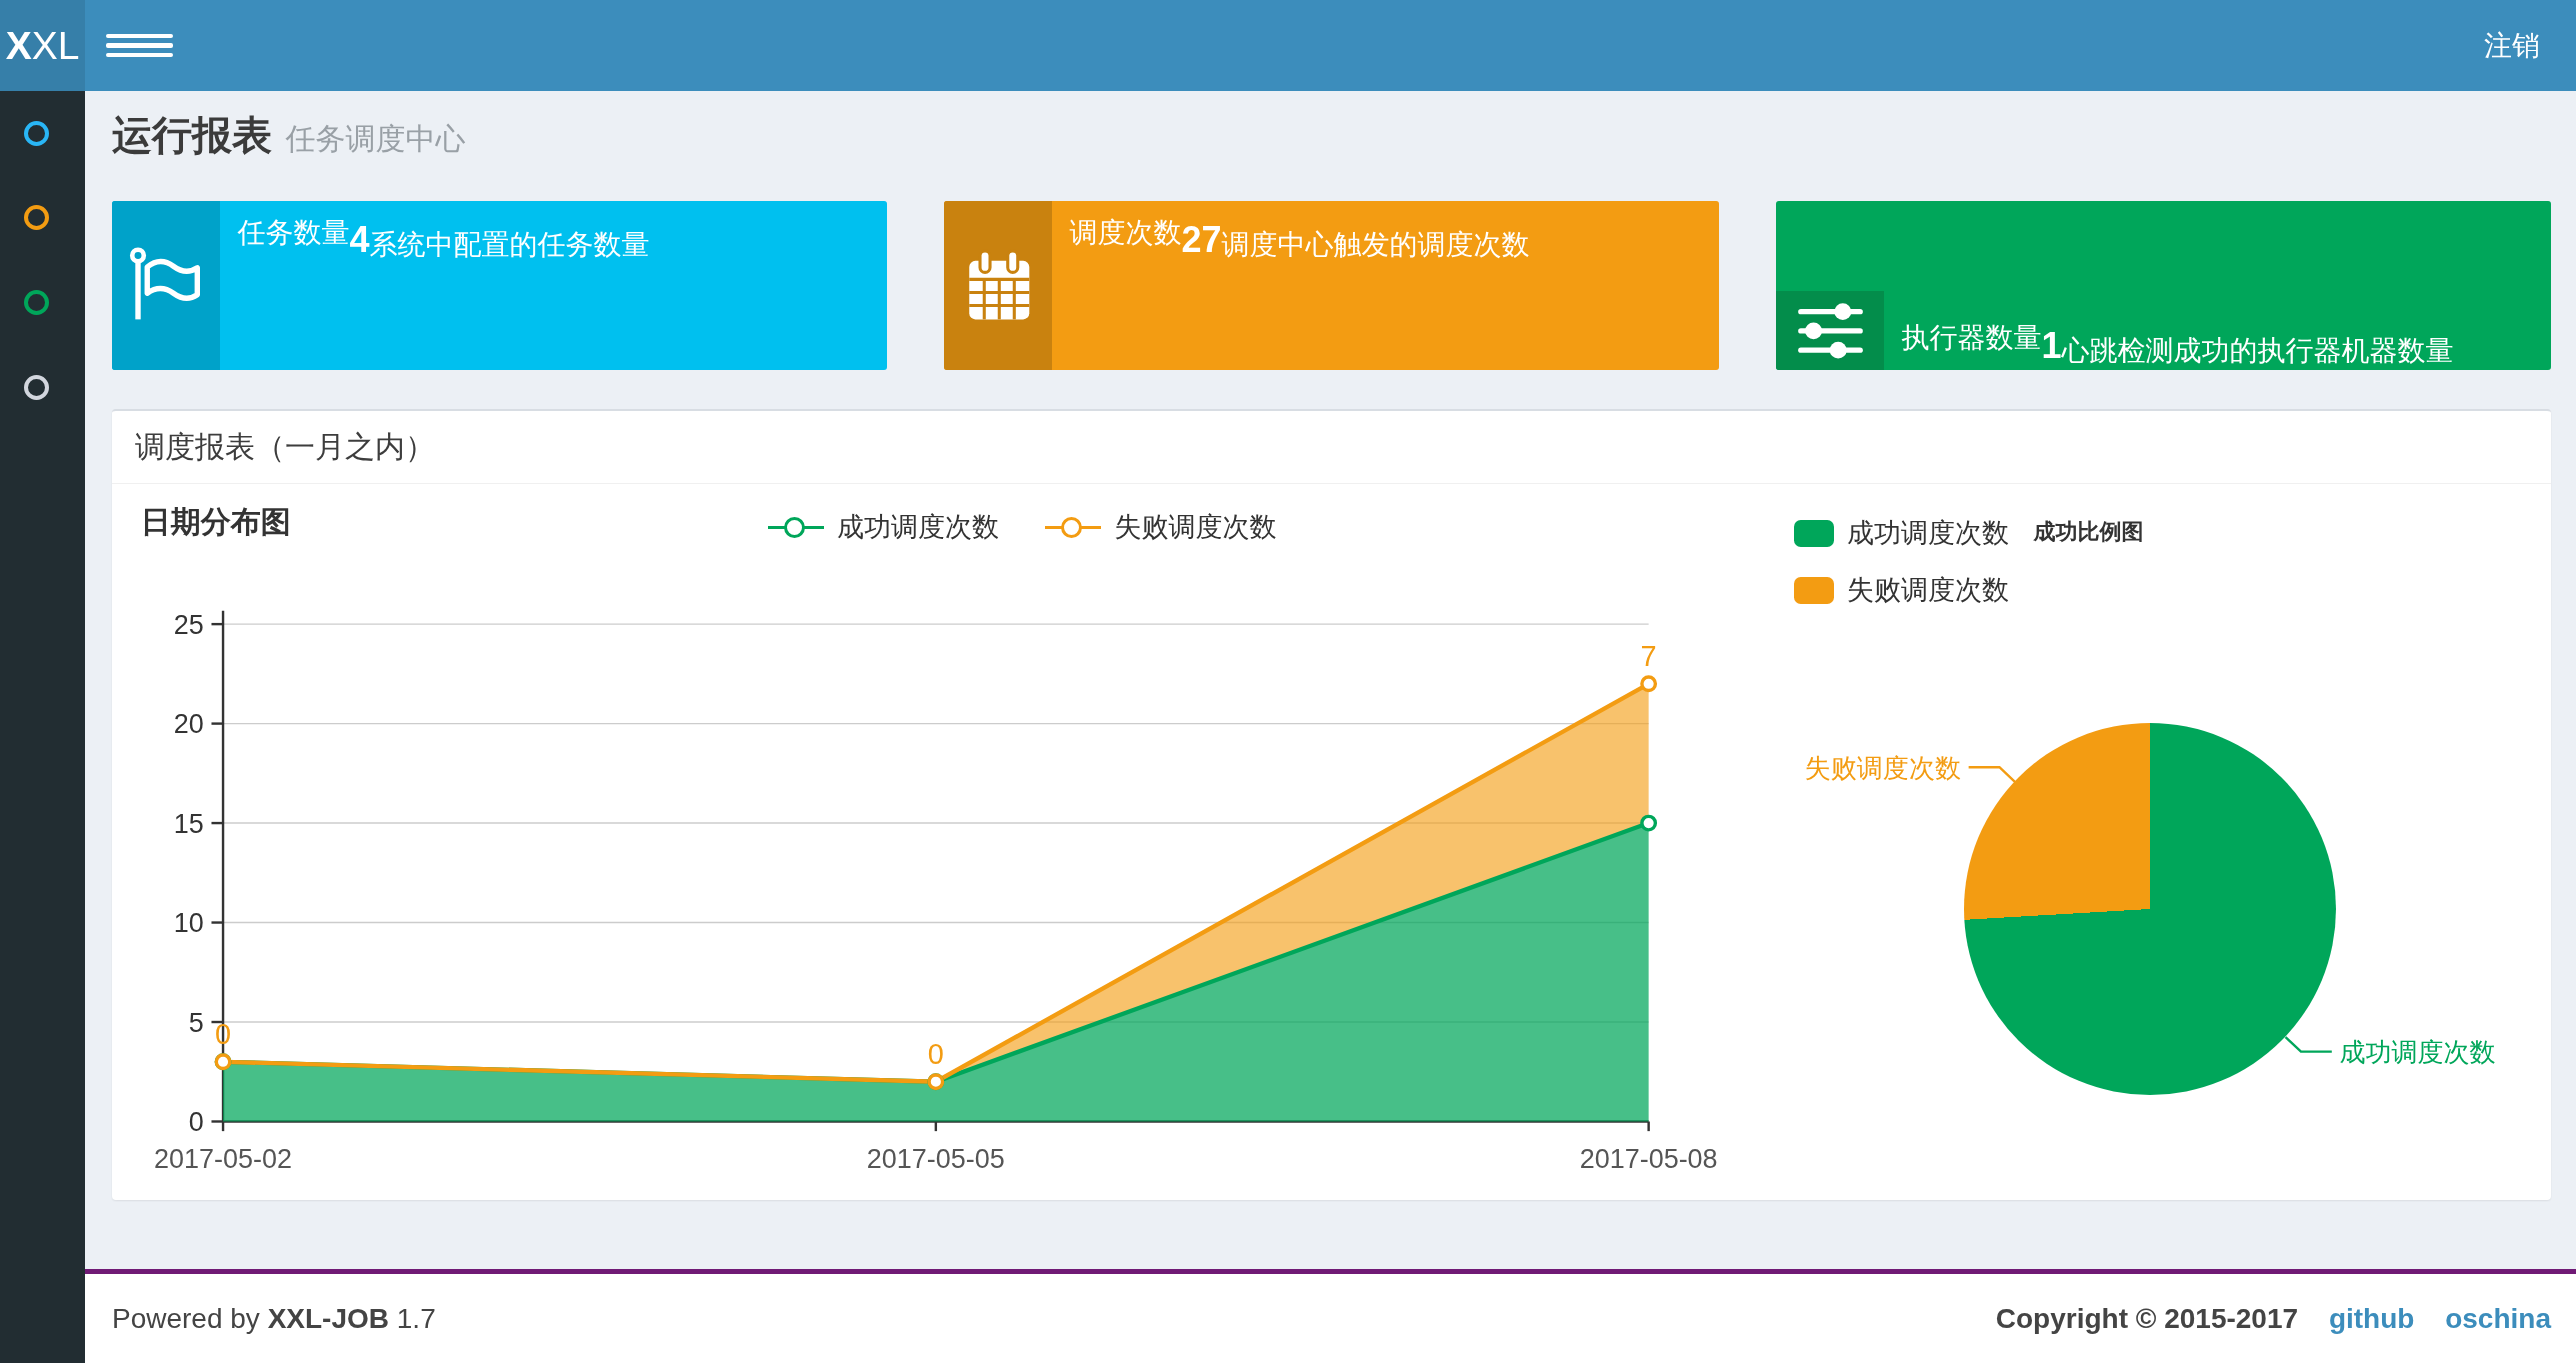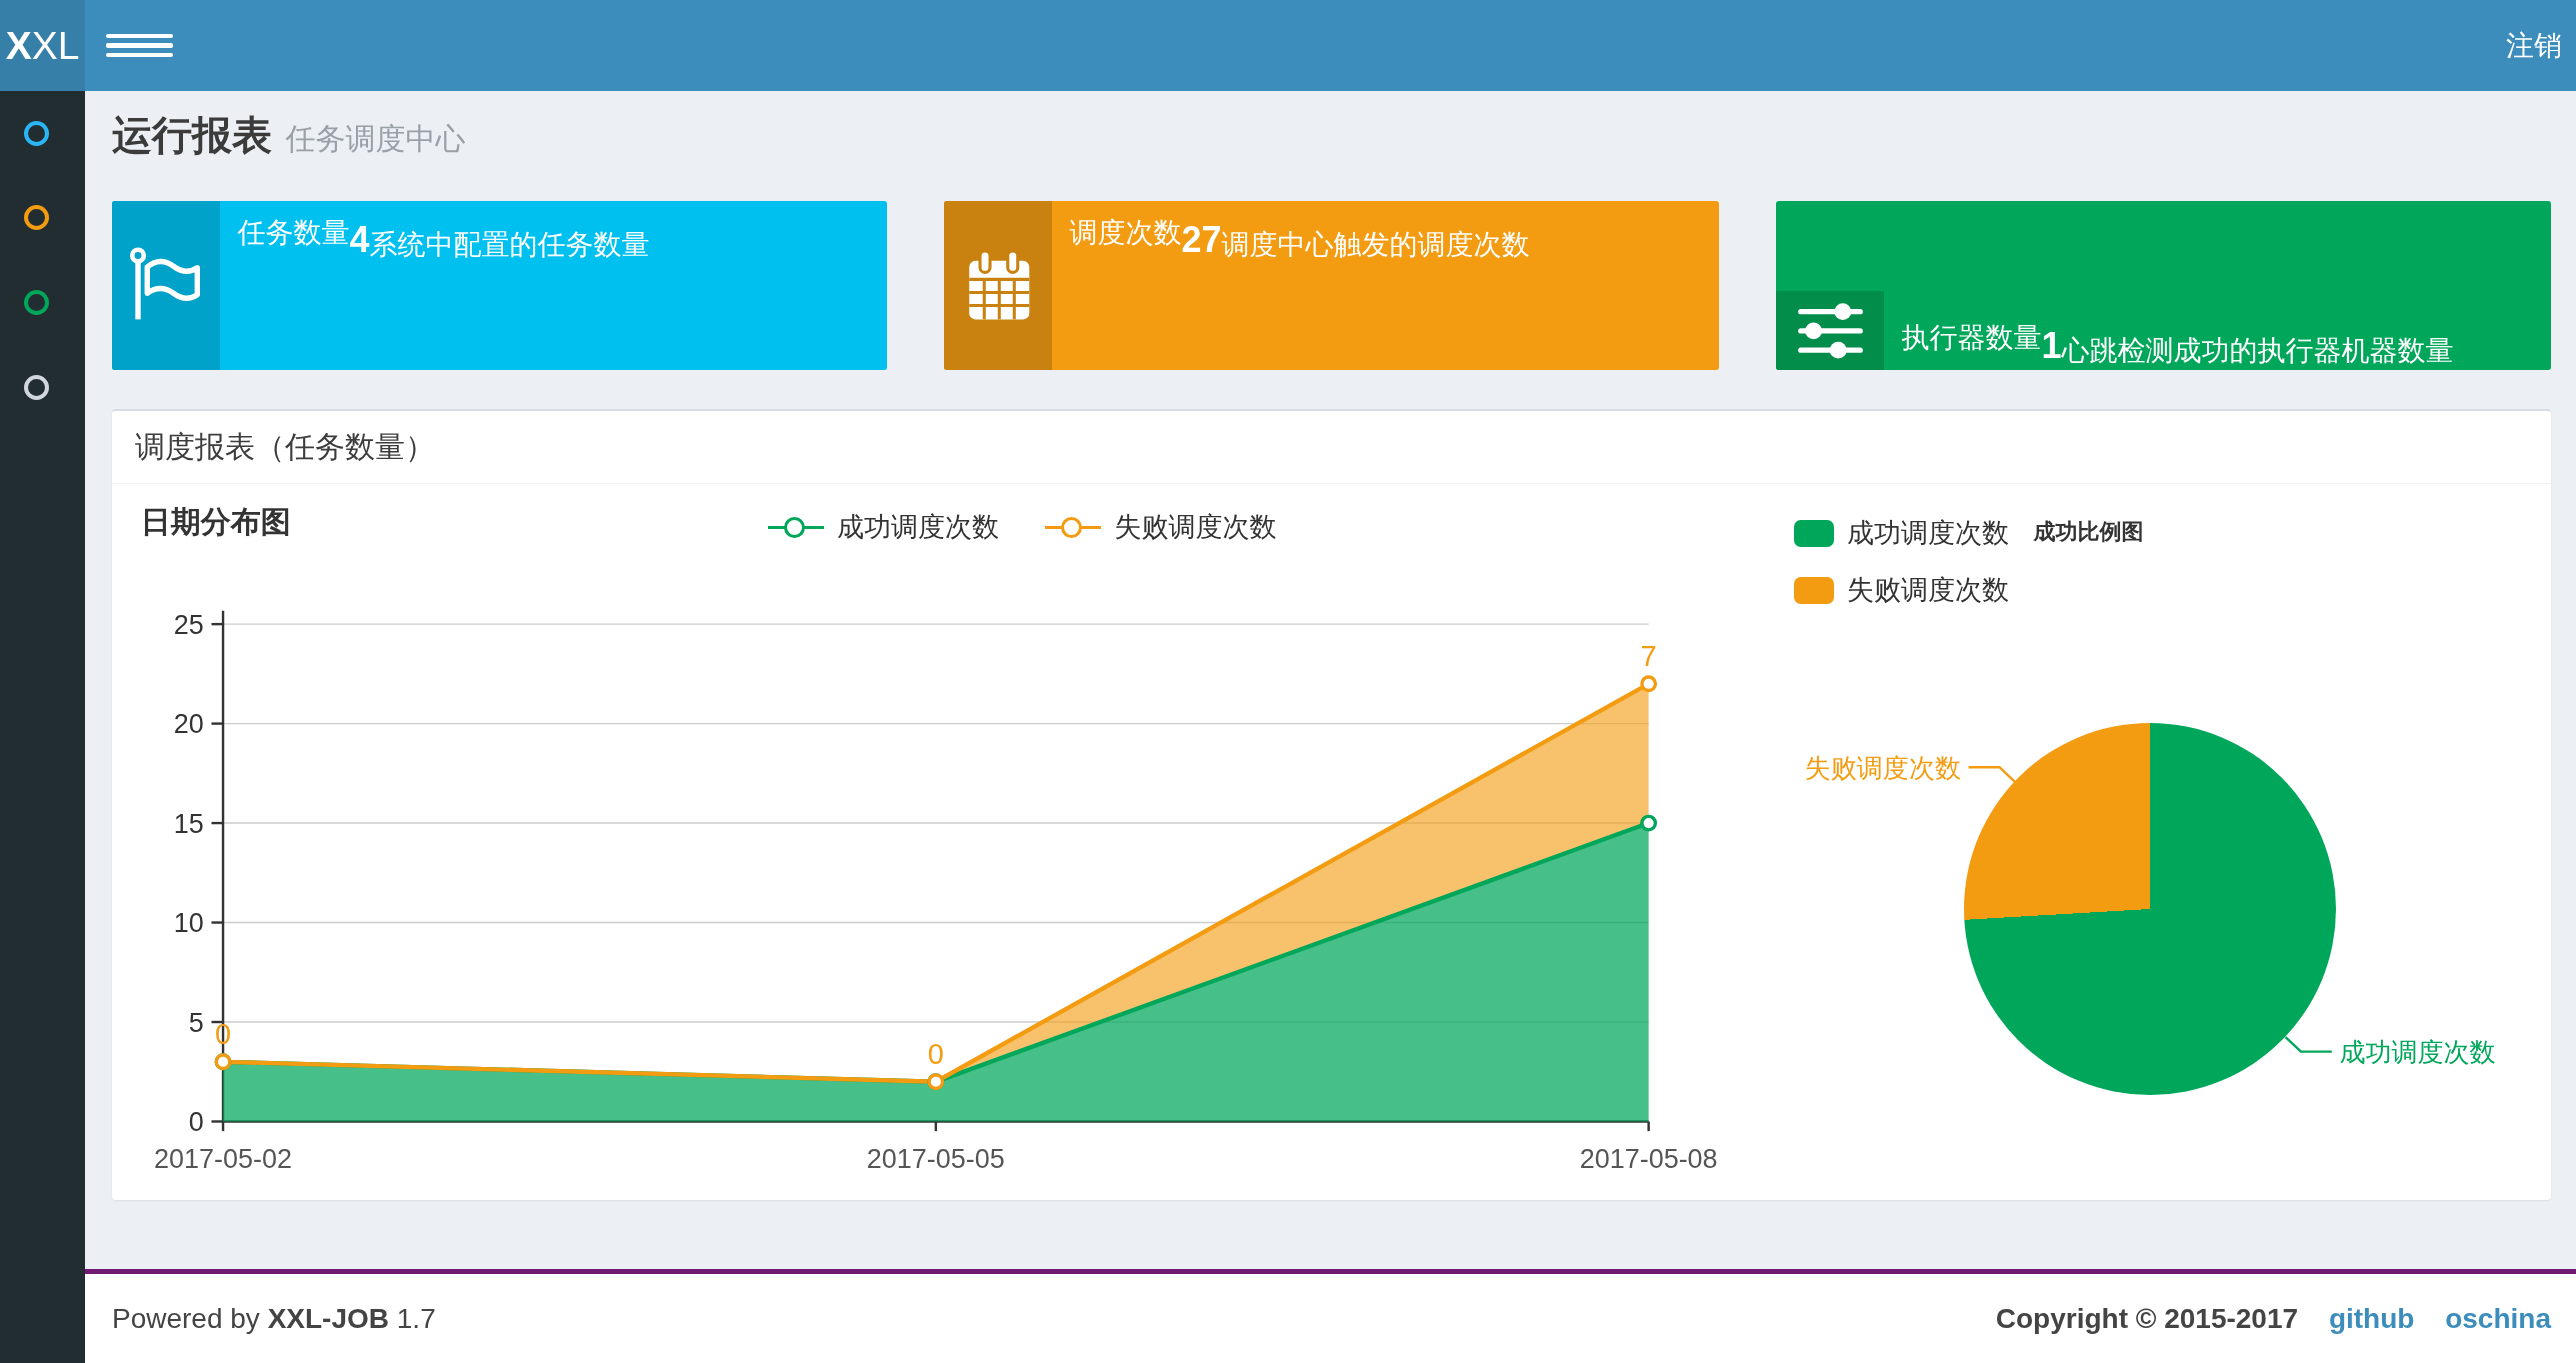--- a/index.html
+++ b/index.html
@@ -7,21 +7,21 @@
   body { font-family:"Liberation Sans","DejaVu Sans",sans-serif; background:#ecf0f5; }
   #app { position:relative; width:2576px; height:1363px; overflow:hidden; background:#ecf0f5; }
 
   
   .navbar { position:absolute; left:0; top:0; width:2576px; height:91px; background:#3c8dbc; z-index:30; display:flex; align-items:stretch; }
   .logo { width:85px; height:91px; background:#367fa9; color:#fff; display:flex; align-items:center; justify-content:center; font-size:39px; letter-spacing:0; cursor:pointer; }
   .logo b { font-weight:700; }
   .logo span.rest { font-weight:300; }
   .hamburger { margin-left:21px; align-self:center; width:67px; display:flex; flex-direction:column; gap:4.8px; cursor:pointer; padding:9.6px 0; }
   .hamburger i { display:block; height:4.8px; width:67px; background:#fff; border-radius:1.9px; }
-  .navbar-right { margin-left:auto; align-self:center; padding-right:14px; }
+  .navbar-right { margin-left:auto; align-self:center; padding-right:36px; }
   .logout { color:#fff; font-size:28px; text-decoration:none; cursor:pointer; }
 
   
   .sidebar { position:absolute; left:0; top:91px; width:85px; height:1273px; background:#222d32; z-index:25; }
   .side-item { position:absolute; left:24px; width:25px; height:25px; border-radius:50%; border:4.8px solid #fff; cursor:pointer; }
 
   
   .content-header { position:absolute; left:112px; top:108px; }
   .content-header h1 { font-size:40px; font-weight:700; color:#3b3b3b; display:inline; }
   .content-header .subtitle { font-size:30px; color:#99a0a6; margin-left:13.5px; }
@@ -155,21 +155,21 @@
         <div class="stat-label">执行器数量</div>
         <div class="stat-value">1</div>
         <div class="stat-divider"></div>
         <div class="stat-desc">心跳检测成功的执行器机器数量</div>
       </div>
     </div>
   </div>
 
   <section class="panel">
     <div class="panel-header">
-      <span class="panel-title">调度报表（任务数量）</span>
+      <span class="panel-title">调度报表（一月之内）</span>
     </div>
 
     <div class="chart-left">
       <div class="chart-title">日期分布图</div>
       <div class="line-legend" id="line-legend">
           <div class="legend-item">
             <span class="marker">
               <span class="bar" style="background:#00a65a"></span>
               <span class="ring" style="border-color:#00a65a"></span>
             </span>

